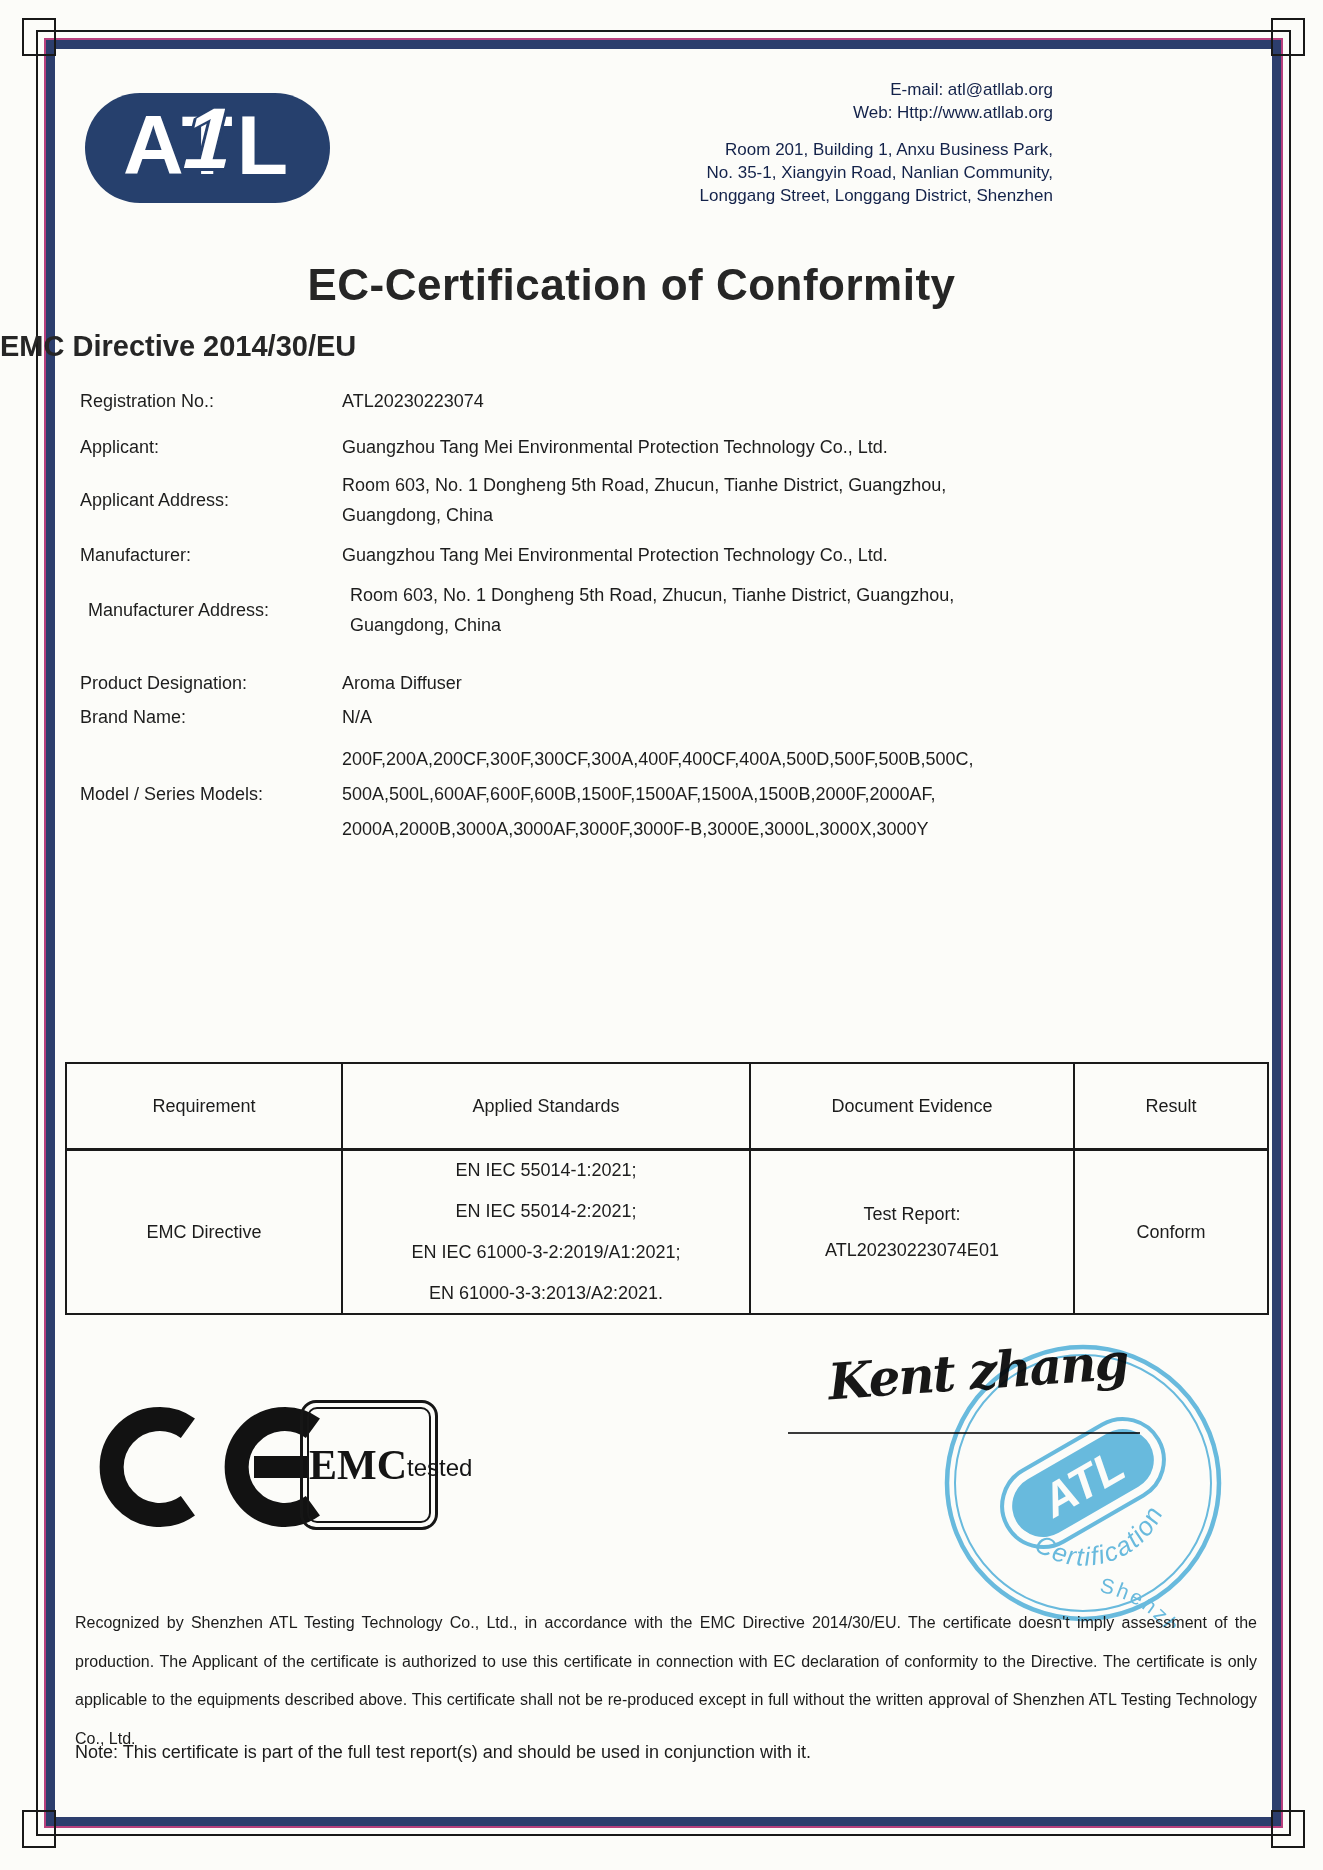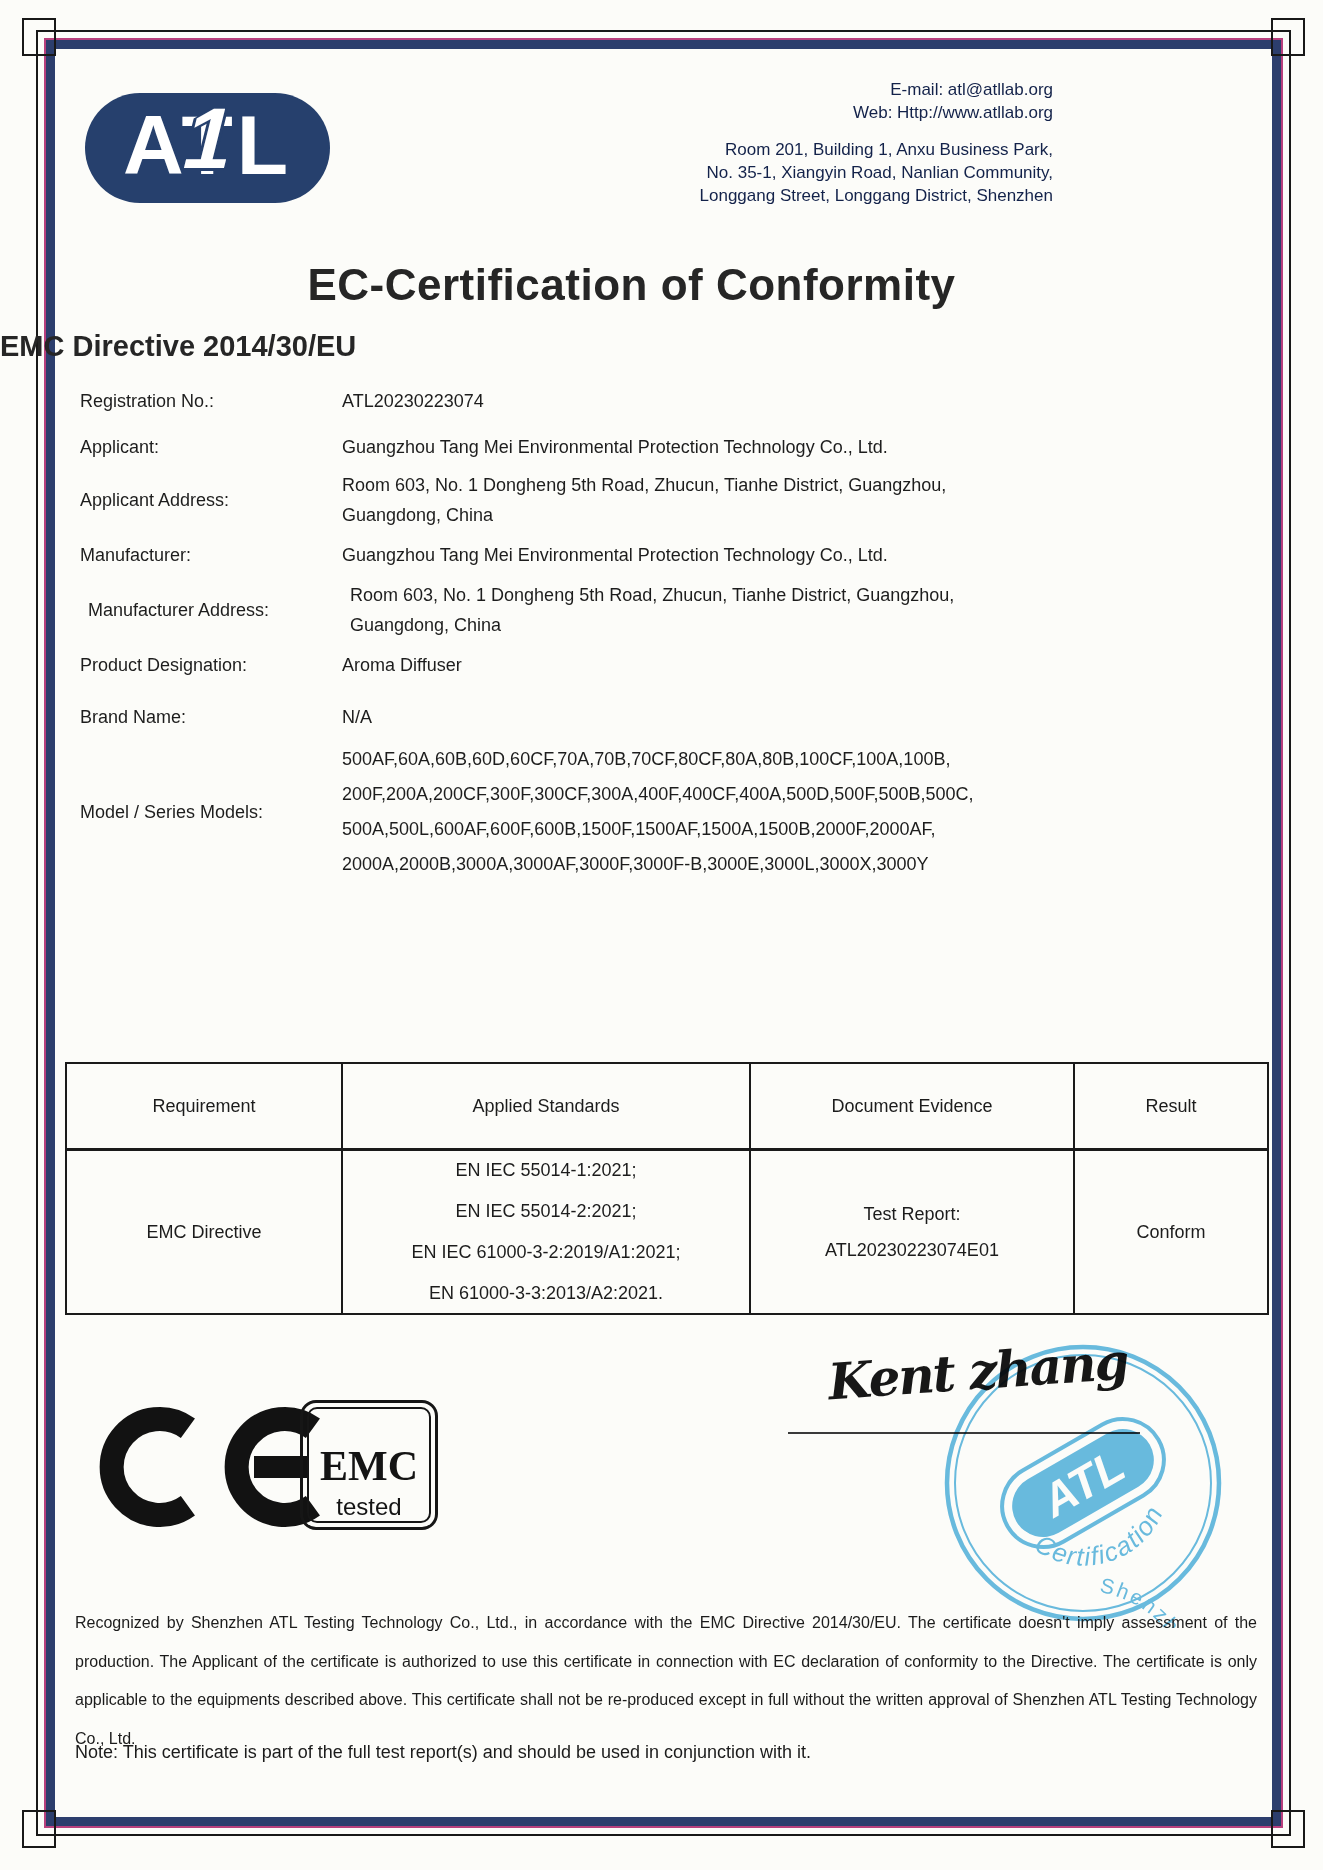--- a/index.html
+++ b/index.html
@@ -36,21 +36,21 @@
   .cert-table .cell{border-right:2px solid #1a1a1a;display:flex;flex-direction:column;align-items:center;justify-content:center;text-align:center;font-size:18px;color:#1c1c1c;}
   .cert-table .cell.last{border-right:none;}
   .cert-table .head{height:84px;border-bottom:3px solid #1a1a1a;}
   .cert-table .body{height:162px;}
   .standards-lines{line-height:41px;}
   .evidence-lines{line-height:36px;}
 
   
   .ce-mark{position:absolute;left:86px;top:1396px;}
   .emc-box{position:absolute;left:300px;top:1400px;width:138px;height:130px;border:3px solid #161616;border-radius:16px;padding:4px;box-sizing:border-box;}
-  .emc-box-inner{width:100%;height:100%;border:2px solid #161616;border-radius:10px;box-sizing:border-box;display:flex;flex-direction:column;align-items:center;justify-content:flex-end;}
+  .emc-box-inner{width:100%;height:100%;border:2px solid #161616;border-radius:10px;box-sizing:border-box;display:flex;flex-direction:row;align-items:center;justify-content:flex-start;}
   .emc-title{font-family:"Liberation Serif", serif;font-weight:bold;font-size:42px;line-height:1;color:#141414;}
   .emc-sub{font-size:24px;color:#141414;margin-top:6px;}
 
   
   .sig-script{position:absolute;left:828px;top:1342px;font-family:"DejaVu Serif", serif;font-style:italic;font-weight:bold;font-size:50px;color:#171717;transform:rotate(-4deg);letter-spacing:-2px;}
   .sig-line{position:absolute;left:788px;top:1432px;width:352px;border-top:2px solid #3a3a3a;}
   .sig-caption{position:absolute;left:728px;top:1480px;width:414px;text-align:center;font-size:20px;color:#1c1c1c;line-height:40px;}
 
   
   .stamp{position:absolute;left:938px;top:1338px;opacity:0.78;mix-blend-mode:multiply;}
@@ -114,36 +114,35 @@
         <div>Guangzhou Tang Mei Environmental Protection Technology Co., Ltd.</div>
       </div>
   </div>
   <div class="field-row" style="top:580px;margin-left:8px;">
     <div class="f-label">Manufacturer Address:</div>
     <div class="f-lines">
       <div>Room 603, No. 1 Dongheng 5th Road, Zhucun, Tianhe District, Guangzhou,</div>
       <div>Guangdong, China</div>
     </div>
   </div>
-  <div class="field-row" style="top:650px;">
+  <div class="field-row" style="top:668px;">
     <div class="f-label">Product Designation:</div>
     <div class="f-lines">
         <div>Aroma Diffuser</div>
       </div>
   </div>
   <div class="field-row" style="top:702px;">
     <div class="f-label">Brand Name:</div>
     <div class="f-lines">
         <div>N/A</div>
       </div>
   </div>
   <div class="field-row" style="top:742px;">
     <div class="f-label">Model / Series Models:</div>
     <div class="f-lines models">
-      <div>500AF,60A,60B,60D,60CF,70A,70B,70CF,80CF,80A,80B,100CF,100A,100B,</div>
       <div>200F,200A,200CF,300F,300CF,300A,400F,400CF,400A,500D,500F,500B,500C,</div>
       <div>500A,500L,600AF,600F,600B,1500F,1500AF,1500A,1500B,2000F,2000AF,</div>
       <div>2000A,2000B,3000A,3000AF,3000F,3000F-B,3000E,3000L,3000X,3000Y</div>
     </div>
   </div>
 
   <div class="cert-table">
     <div class="cell head">Requirement</div>
     <div class="cell head">Applied Standards</div>
     <div class="cell head">Document Evidence</div>

